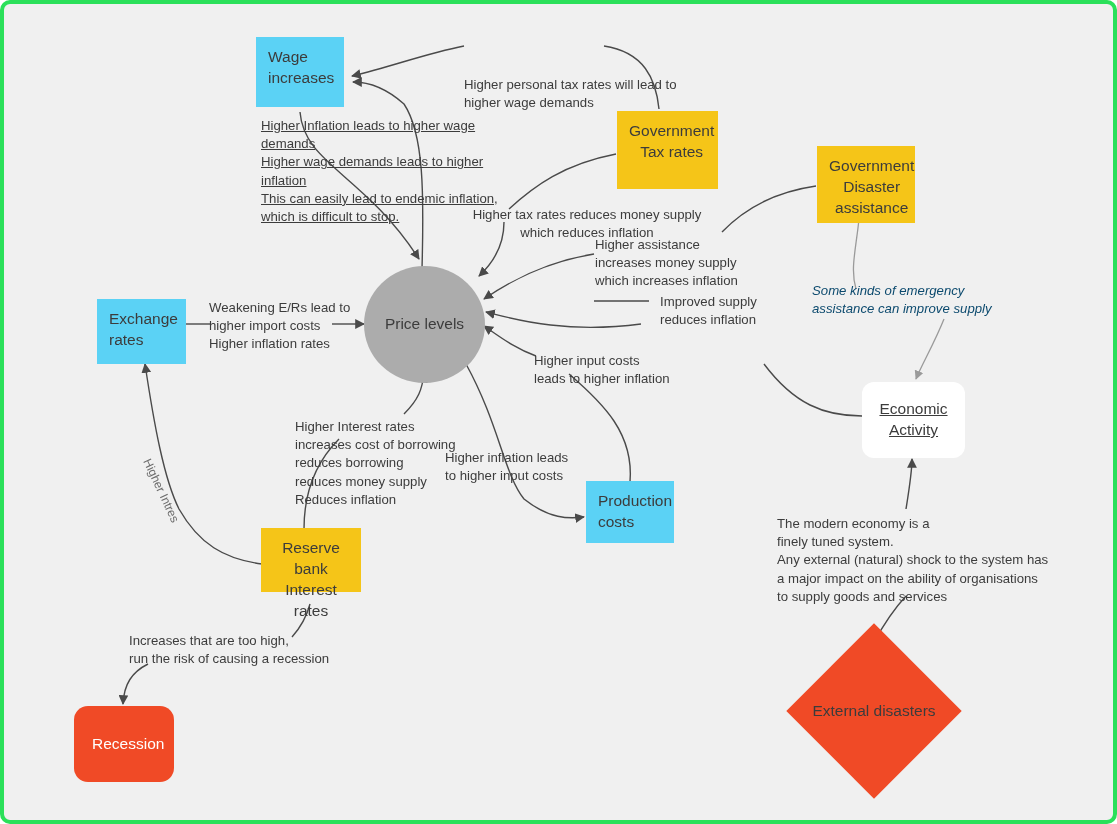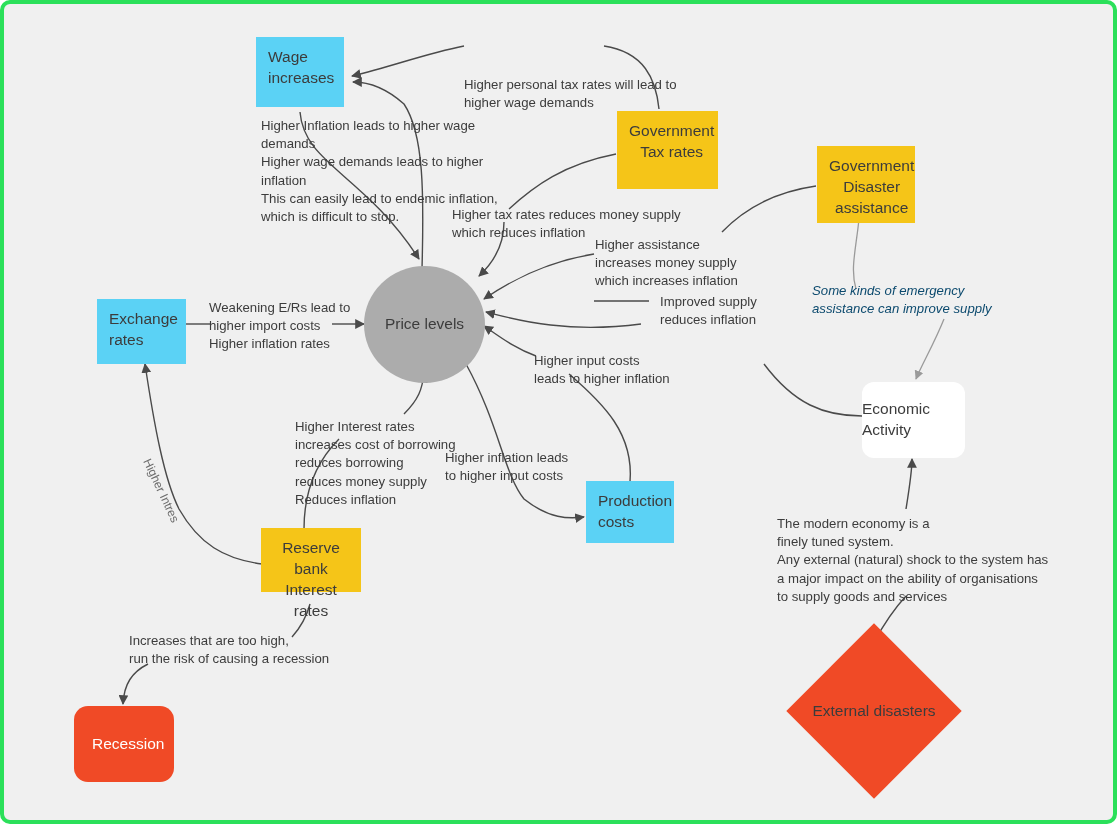--- a/index.html
+++ b/index.html
@@ -34,21 +34,21 @@
   }
   .node .lbl{display:block;}
   .n-blue{background:#5bd2f5;padding:10px 12px;align-items:flex-start;}
   .n-yellow{background:#f5c518;padding:10px 12px;align-items:flex-start;text-align:center;}
   .n-circle{
     background:#acacac;border-radius:50%;
     justify-content:center;align-items:center;text-align:center;
   }
   .n-white{
     background:#ffffff;border-radius:12px;
-    justify-content:center;align-items:center;
+    justify-content:center;align-items:center;text-align:center;text-decoration:underline;
   }
   .n-red{
     background:#f04a26;border-radius:14px;
     color:#ffffff;align-items:center;padding:0 18px;
   }
   .n-diamond{
     background:transparent;
     justify-content:center;align-items:center;text-align:center;
   }
   .diamond-shape{
@@ -181,28 +181,28 @@
 
   <div class="node n-diamond" style="left:808px;top:645px;width:124px;height:124px;">
     <span class="diamond-shape"></span>
     <span class="lbl">External
 disasters</span>
   </div>
 
   <div class="note" style="left:460px;top:24px;width:250px;margin-top:48px;">Higher personal tax rates will lead to
 higher wage demands</div>
 
-  <div class="note" style="left:257px;top:113px;width:250px;">Higher Inflation leads to higher wage
+  <div class="note" style="left:257px;top:113px;width:250px;text-decoration:underline;">Higher Inflation leads to higher wage
 demands
 Higher wage demands leads to higher
 inflation
 This can easily lead to endemic inflation,
 which is difficult to stop.</div>
 
-  <div class="note" style="left:448px;top:202px;width:270px;">Higher tax rates reduces money supply
+  <div class="note" style="left:448px;top:202px;width:270px;text-align:center;">Higher tax rates reduces money supply
 which reduces inflation</div>
 
   <div class="note" style="left:591px;top:232px;width:210px;">Higher assistance
 increases money supply
 which increases inflation</div>
 
   <div class="note" style="left:620px;top:289px;width:160px;margin-left:36px;">Improved supply
 reduces inflation</div>
 
   <div class="note grey" style="left:808px;top:278px;width:230px;">Some kinds of emergency

